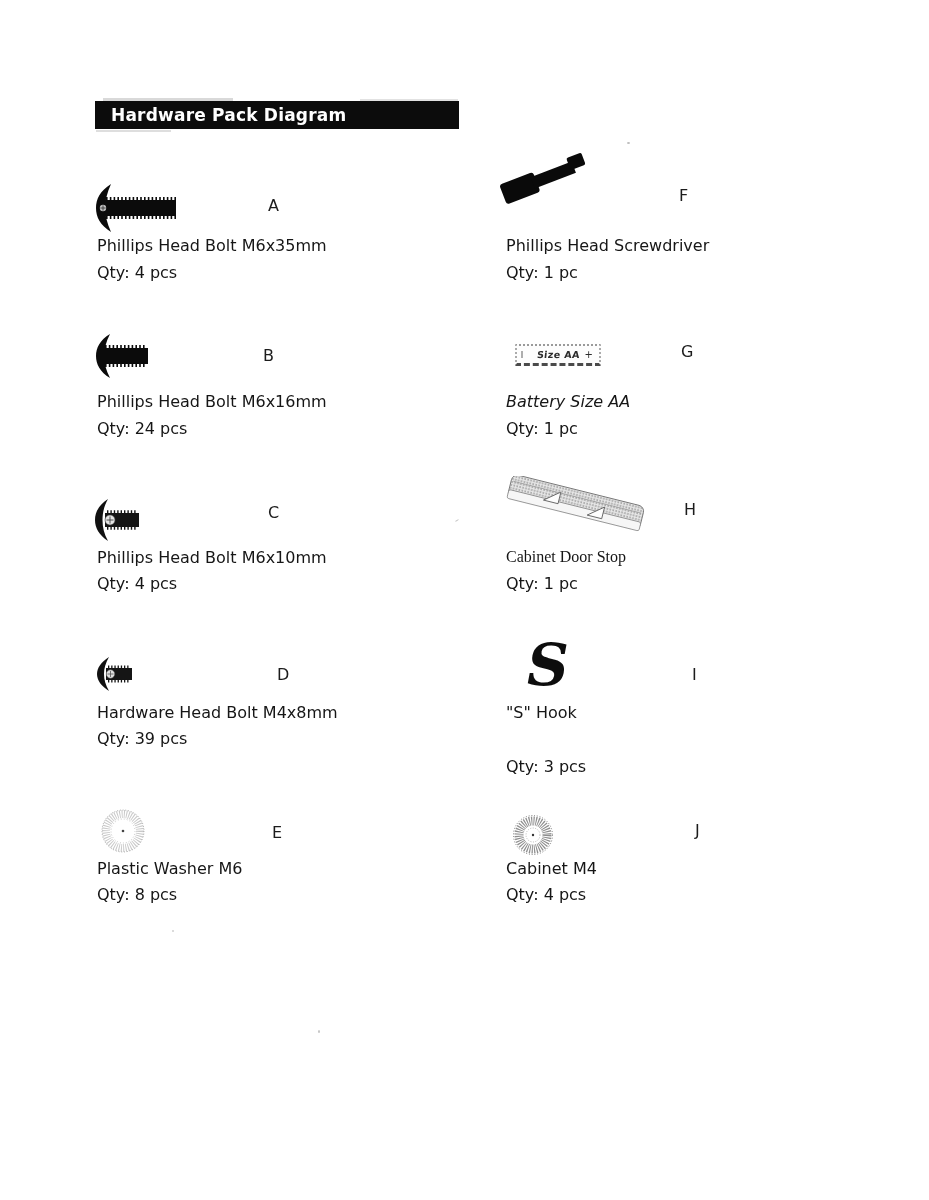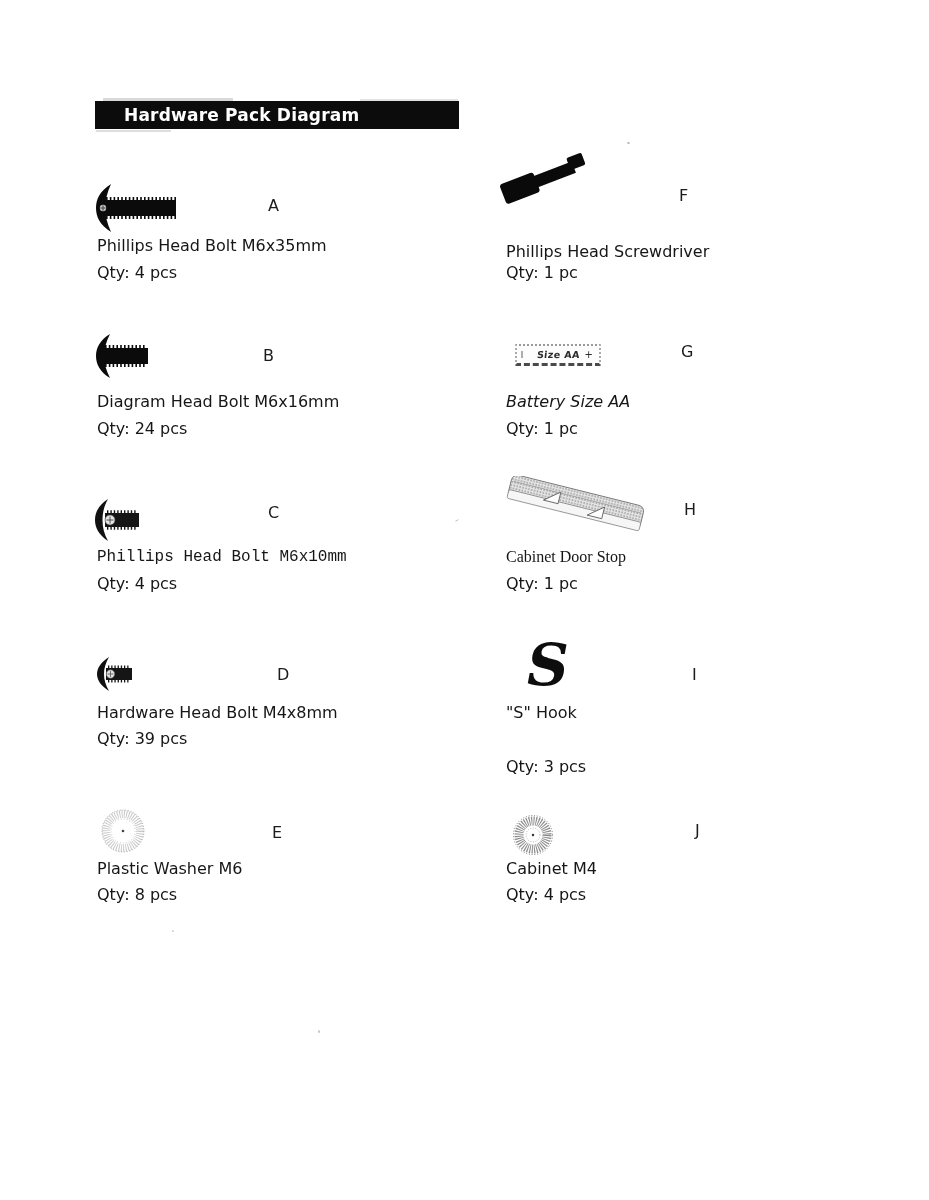--- a/index.html
+++ b/index.html
@@ -10,21 +10,21 @@
     font-family:"DejaVu Sans","Liberation Sans",sans-serif;
     color:#141414;
     overflow:hidden;
   }
   .header-bar {
     position:absolute; left:95px; top:101px;
     width:364px; height:28px;
     background:#0c0c0c;
     color:#ffffff;
     font-size:17px; font-weight:bold; letter-spacing:0.2px;
-    line-height:28px; padding-left:29px;
+    line-height:28px; padding-left:16px;
     box-sizing:border-box;
   }
   .fringe { position:absolute; background:#dcdcdc; }
   .nm { position:absolute; font-size:16px; color:#161616; white-space:nowrap; }
   .qt { position:absolute; font-size:16px; color:#161616; white-space:nowrap; }
   .lt { position:absolute; font-size:16px; color:#1c1c1c; }
   .icon { position:absolute; }
   .battery {
     position:absolute; left:515px; top:344px;
     width:86px; height:22px; box-sizing:border-box;
@@ -79,37 +79,37 @@
   <div>
     <div class="icon" style="left:94px;top:331px;">
       <svg width="62" height="50" viewBox="0 0 62 50">
         <path d="M16,3 C6,9 2,17 2,25 C2,33 6,41 16,47 C12,39 10,32 10,25 C10,18 12,11 16,3 Z" fill="#0b0b0b"></path>
         <rect x="9" y="17" width="45" height="16" fill="#0b0b0b"></rect>
         <line x1="11" y1="16" x2="52" y2="16" stroke="#0b0b0b" stroke-width="4" stroke-dasharray="1.6,2.2"></line>
         <line x1="11" y1="34" x2="52" y2="34" stroke="#0b0b0b" stroke-width="4" stroke-dasharray="1.6,2.2"></line>
       </svg>
     </div>
     <div class="lt" style="left:263px;top:346px;">B</div>
-    <div class="nm" style="left:97px;top:392px;">Diagram Head Bolt M6x16mm</div>
+    <div class="nm" style="left:97px;top:392px;">Phillips Head Bolt M6x16mm</div>
     <div class="qt" style="left:97px;top:419px;">Qty: 24 pcs</div>
   </div>
 
   <div>
     <div class="icon" style="left:93px;top:497px;">
       <svg width="52" height="46" viewBox="0 0 52 46">
         <path d="M15,2 C6,8 2,15 2,23 C2,31 6,38 15,44 C11,37 9.5,30 9.5,23 C9.5,16 11,9 15,2 Z" fill="#111"></path>
         <rect x="12" y="16" width="34" height="14" fill="#151515"></rect>
         <line x1="14" y1="15" x2="44" y2="15" stroke="#151515" stroke-width="3.5" stroke-dasharray="1.4,2"></line>
         <line x1="14" y1="31" x2="44" y2="31" stroke="#151515" stroke-width="3.5" stroke-dasharray="1.4,2"></line>
         <circle cx="17" cy="23" r="5" fill="#e6e6e6" stroke="#444" stroke-width="0.6"></circle>
         <path d="M17,19.5 L17,26.5 M13.5,23 L20.5,23" stroke="#444" stroke-width="0.9"></path>
       </svg>
     </div>
     <div class="lt" style="left:268px;top:503px;">C</div>
-    <div class="nm" style="left:97px;top:548px;font-family:Liberation Mono, monospace;">Phillips Head Bolt M6x10mm</div>
+    <div class="nm" style="left:97px;top:548px;">Phillips Head Bolt M6x10mm</div>
     <div class="qt" style="left:97px;top:574px;">Qty: 4 pcs</div>
   </div>
 
   <div>
     <div class="icon" style="left:95px;top:654px;">
       <svg width="44" height="40" viewBox="0 0 44 40">
         <path d="M14,3 C6,8 2,14 2,20 C2,26 6,32 14,37 C10.5,31 9,25.5 9,20 C9,14.5 10.5,9 14,3 Z" fill="#111"></path>
         <rect x="11" y="14" width="26" height="12" fill="#151515"></rect>
         <line x1="13" y1="13" x2="35" y2="13" stroke="#151515" stroke-width="3" stroke-dasharray="1.3,1.9"></line>
         <line x1="13" y1="27" x2="35" y2="27" stroke="#151515" stroke-width="3" stroke-dasharray="1.3,1.9"></line>
@@ -140,21 +140,21 @@
     <div class="icon" style="left:498px;top:146px;">
       <svg width="100" height="62" viewBox="0 0 100 62">
         <g transform="rotate(-21 50 32)" fill="#0a0a0a">
           <rect x="2" y="21" width="36" height="21" rx="3"></rect>
           <rect x="34" y="25" width="44" height="12"></rect>
           <rect x="74" y="20" width="16" height="13" rx="2"></rect>
         </g>
       </svg>
     </div>
     <div class="lt" style="left:679px;top:186px;">F</div>
-    <div class="nm" style="left:506px;top:236px;margin-top:6px;">Phillips Head Screwdriver</div>
+    <div class="nm" style="left:506px;top:236px;">Phillips Head Screwdriver</div>
     <div class="qt" style="left:506px;top:263px;">Qty: 1 pc</div>
   </div>
 
   <div>
     <div class="battery">
       <span class="battery-terminal"></span>
       <span class="battery-text">Size AA</span>
       <span class="battery-plus">+</span>
     </div>
     <div class="lt" style="left:681px;top:342px;">G</div>

